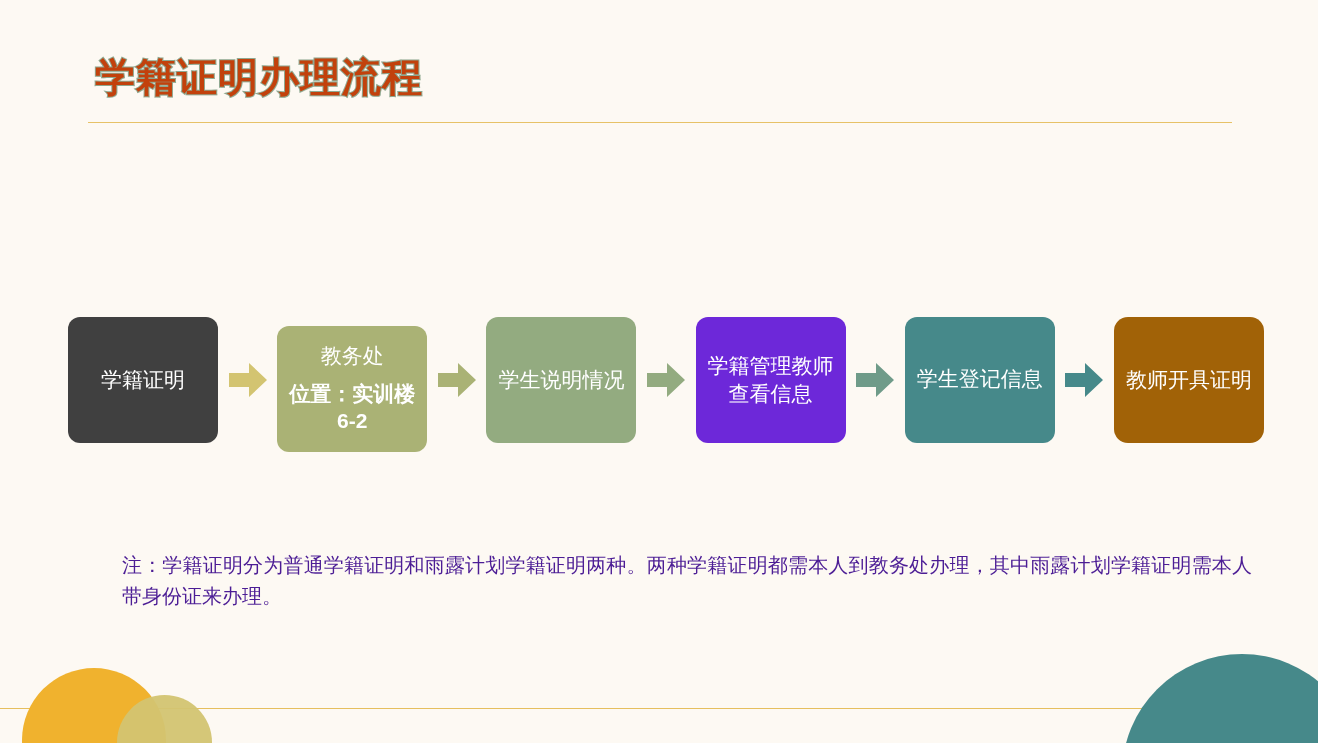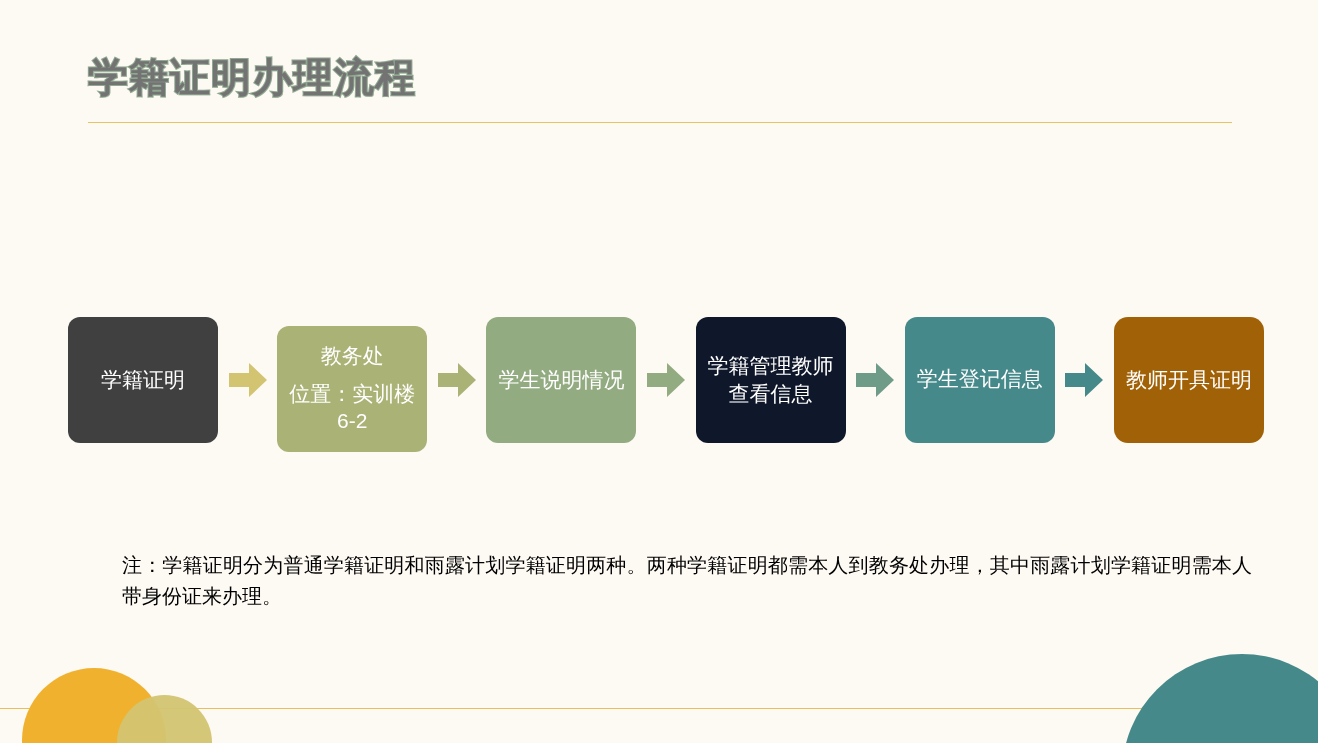--- a/index.html
+++ b/index.html
@@ -28,26 +28,27 @@
     position: absolute;
     left: 88px;
     top: 55px;
     width: 1144px;
   }
   #page-title {
     font-size: 40px;
     font-weight: bold;
     letter-spacing: 1px;
     line-height: 1.1;
-    color: #737373;
+    color: #c2410c;
     -webkit-text-stroke: 2px #8fa890;
     paint-order: stroke fill;
     text-shadow:
       1px 1px 0 rgba(143,168,144,.35);
     white-space: nowrap;
+    margin-left: 7px;
   }
   #title-rule {
     position: absolute;
     left: 88px;
     top: 122px;
     width: 1144px;
     height: 1px;
     background: #e3b84e;
     opacity: .85;
   }
@@ -78,20 +79,21 @@
   .node-line {
     color: #ffffff;
     font-size: 21px;
     line-height: 1.32;
     text-align: center;
     width: 100%;
     word-break: break-all;
   }
   .node-line + .node-line {
     margin-top: 10px;
+    font-weight: bold;
   }
 
   .flow-arrow {
     flex: 1 1 auto;
     height: 126px;
     display: flex;
     align-items: center;
     justify-content: center;
   }
   .arrow-svg {
@@ -185,21 +187,21 @@
     <div class="flow-node" style="background: rgb(147, 171, 128);">
       <div class="node-line">学生说明情况</div>
     </div>
 
     <div class="flow-arrow">
       <svg class="arrow-svg" viewBox="0 0 42 40">
         <polygon points="2,13 22,13 22,3 40,20 22,37 22,27 2,27" fill="#93ab80"></polygon>
       </svg>
     </div>
 
-    <div class="flow-node" style="background: #0f172a;">
+    <div class="flow-node" style="background: #6d28d9;">
       <div class="node-line">学籍管理教师查看信息</div>
     </div>
 
     <div class="flow-arrow">
       <svg class="arrow-svg" viewBox="0 0 42 40">
         <polygon points="2,13 22,13 22,3 40,20 22,37 22,27 2,27" fill="#6f9b89"></polygon>
       </svg>
     </div>
 
     <div class="flow-node" style="background: rgb(70, 137, 138); font-family: Liberation Serif, serif;">
@@ -211,20 +213,20 @@
         <polygon points="2,13 22,13 22,3 40,20 22,37 22,27 2,27" fill="#46898a"></polygon>
       </svg>
     </div>
 
     <div class="flow-node" style="background: #a16207; border-radius: 14px;">
       <div class="node-line">教师开具证明</div>
     </div>
 
   </div>
 
-  <div id="note" style="color: #000000;">注：学籍证明分为普通学籍证明和雨露计划学籍证明两种。两种学籍证明都需本人到教务处办理，其中雨露计划学籍证明需本人带身份证来办理。</div>
+  <div id="note" style="color: #4c1d95;">注：学籍证明分为普通学籍证明和雨露计划学籍证明两种。两种学籍证明都需本人到教务处办理，其中雨露计划学籍证明需本人带身份证来办理。</div>
 
   <div id="deco-line" style="background: rgb(227, 184, 78);"></div>
   <div class="deco-circle" id="deco-orange" style="background: rgb(240, 178, 46);"></div>
   <div class="deco-circle" id="deco-khaki" style="background: rgb(211, 196, 113);"></div>
   <div class="deco-circle" id="deco-teal" style="background: rgb(70, 137, 138);"></div>
 
 </div>
 
 </body></html>

